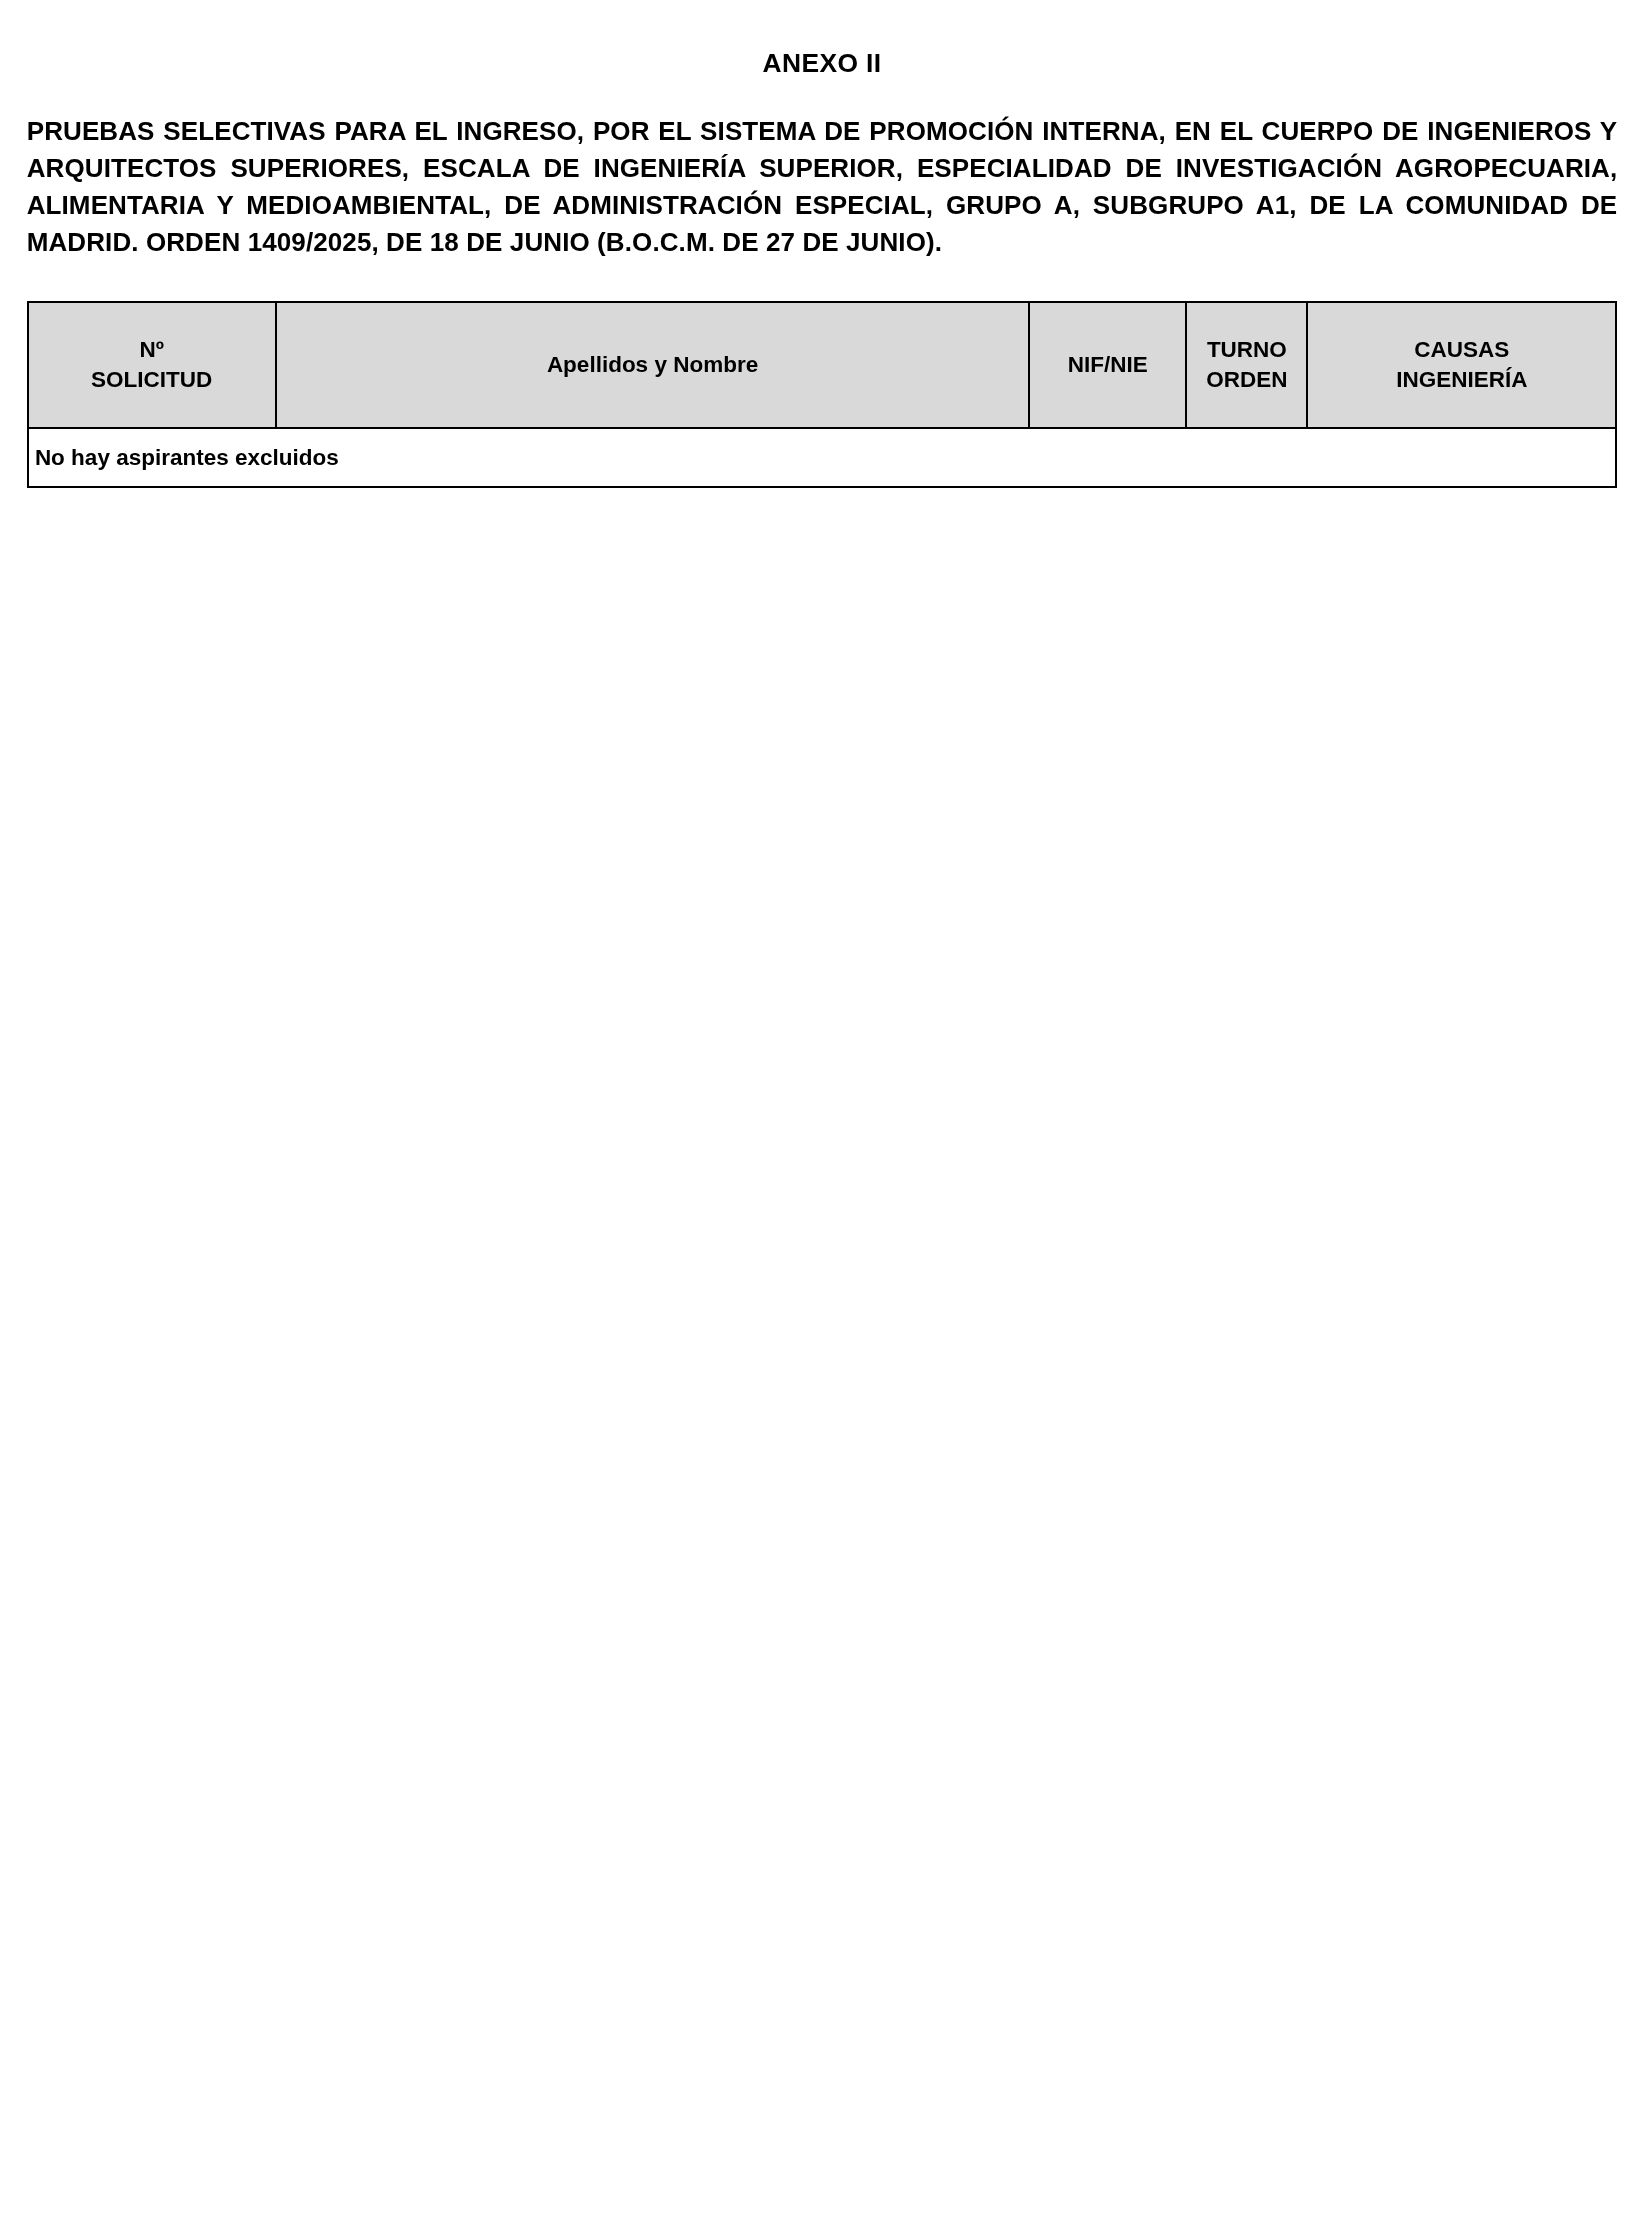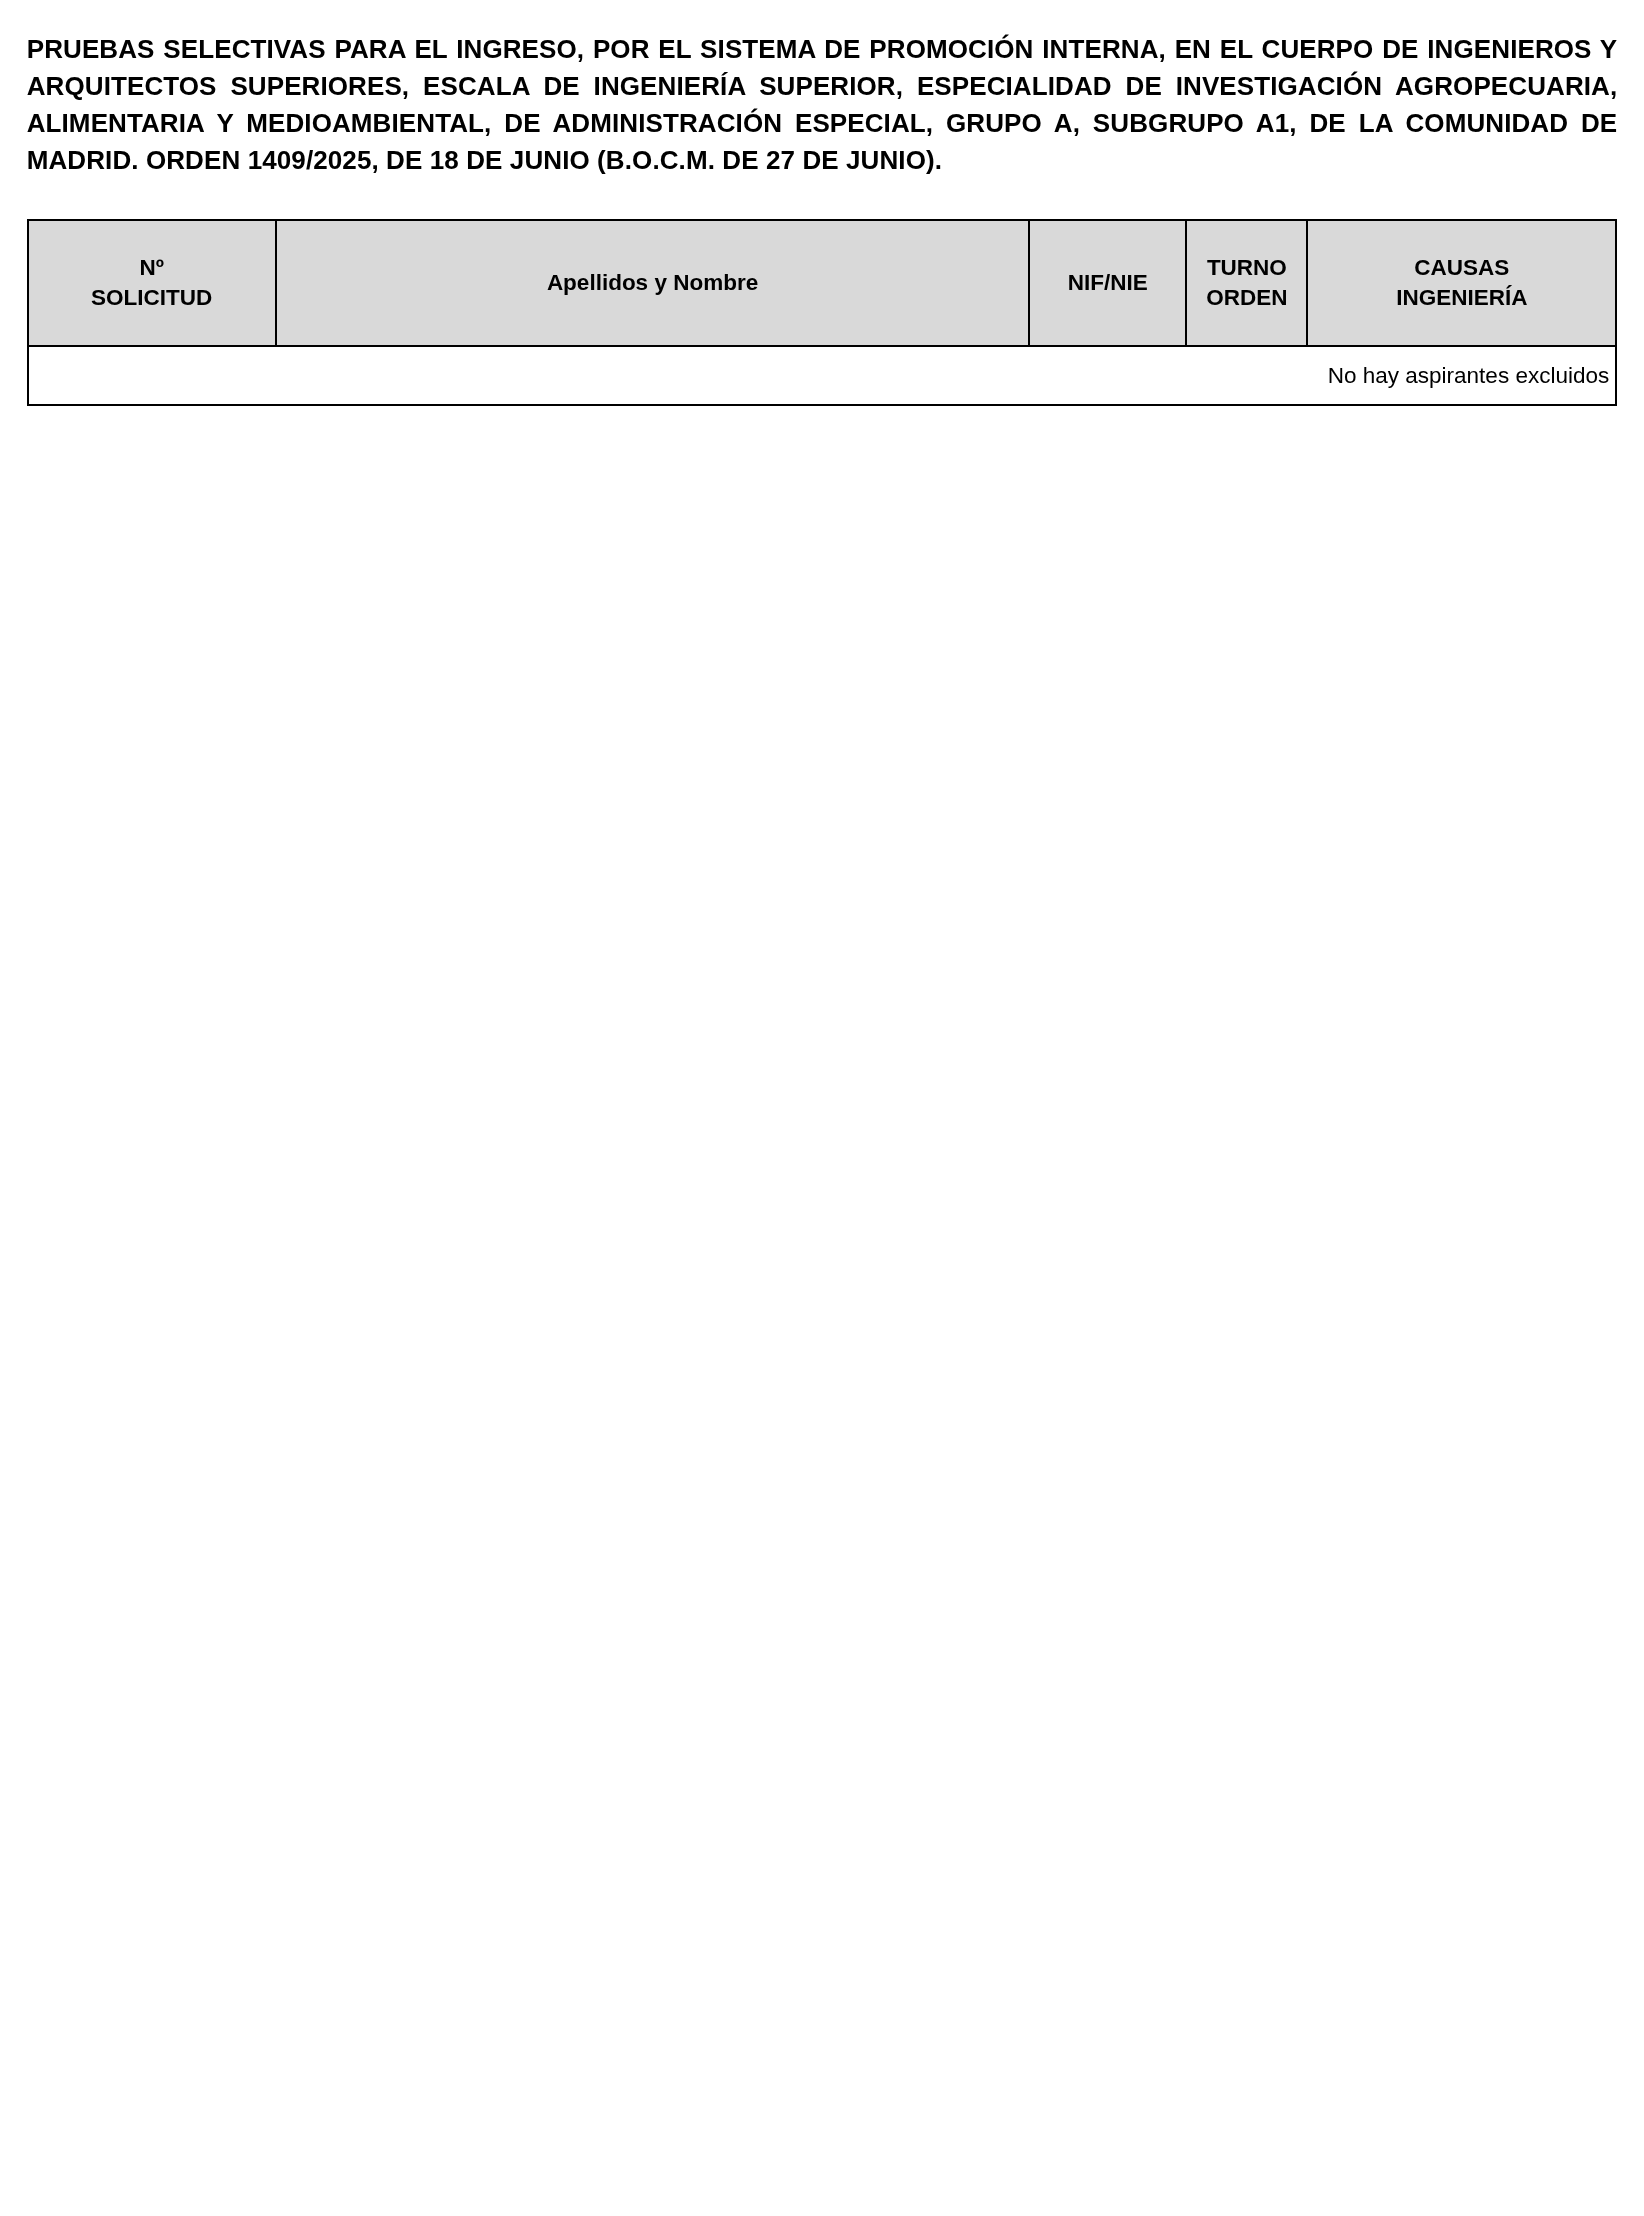--- a/index.html
+++ b/index.html
@@ -65,33 +65,34 @@
     height: 118px;
     vertical-align: middle;
     padding: 3.1px 4.7px;
   }
   .col-num { width: 248px; }
   .col-nombre { width: auto; }
   .col-nif { width: 157px; }
   .col-turno { width: 121px; }
   .col-causas { width: 309px; }
   table.listing tbody td {
-    text-align: right;
+    text-align: left;
     font-size: 22.5px;
-    font-weight: normal;
+    font-weight: bold;
     height: 48px;
     vertical-align: middle;
     padding: 4.7px 6.2px;
   }
 </style>
 </head>
 <body>
 
 <div class="page">
 
+  <div class="doc-title">ANEXO II</div>
 
   <p class="intro">PRUEBAS SELECTIVAS PARA EL INGRESO, POR EL SISTEMA DE PROMOCIÓN INTERNA, EN EL CUERPO DE INGENIEROS Y ARQUITECTOS SUPERIORES, ESCALA DE INGENIERÍA SUPERIOR, ESPECIALIDAD DE INVESTIGACIÓN AGROPECUARIA, ALIMENTARIA Y MEDIOAMBIENTAL, DE ADMINISTRACIÓN ESPECIAL, GRUPO A, SUBGRUPO A1, DE LA COMUNIDAD DE MADRID. ORDEN 1409/2025, DE 18 DE JUNIO (B.O.C.M. DE 27 DE JUNIO).</p>
 
 
   <table class="listing">
     <colgroup>
       <col class="col-num">
       <col class="col-nombre">
       <col class="col-nif">
       <col class="col-turno">

